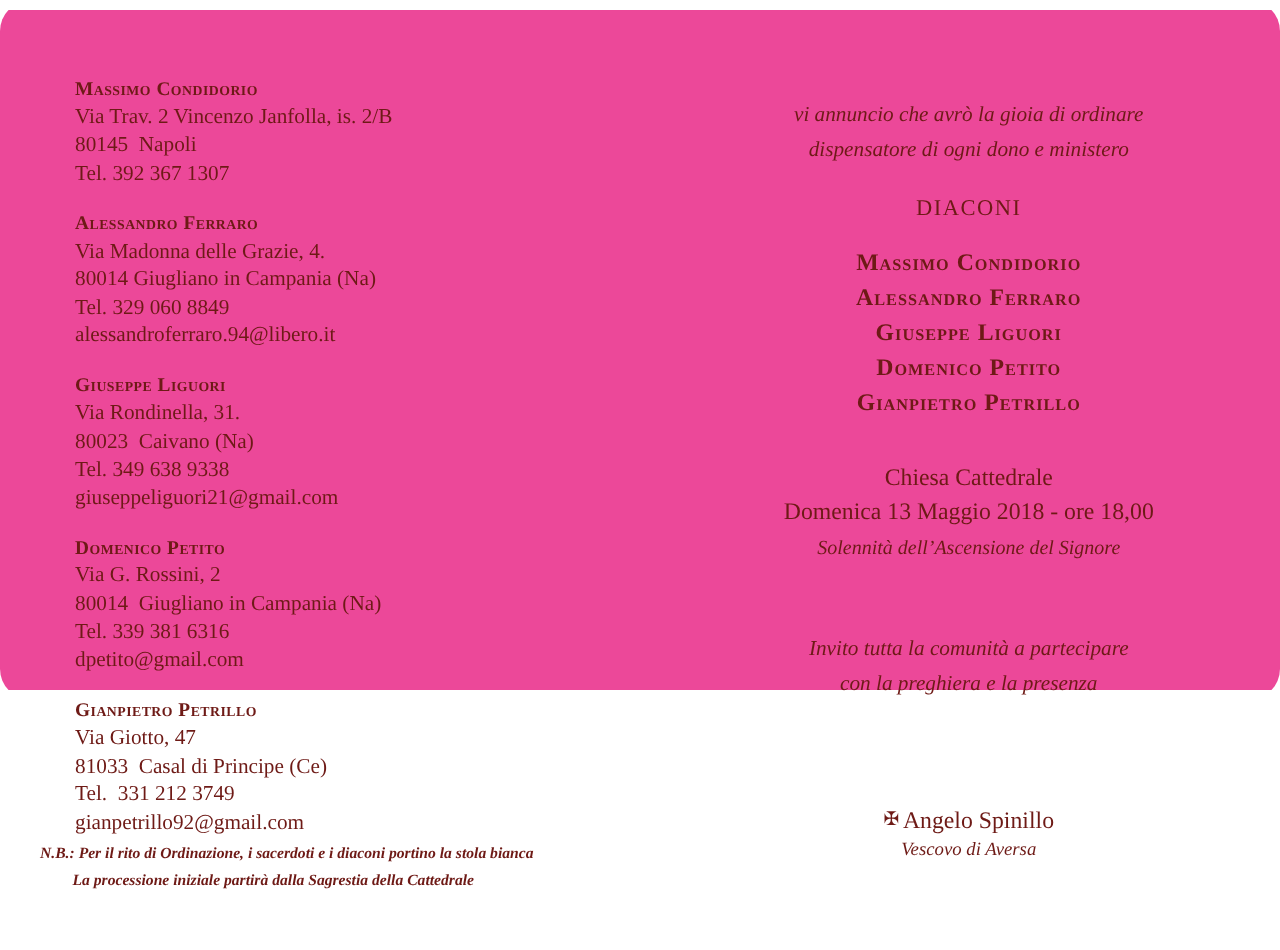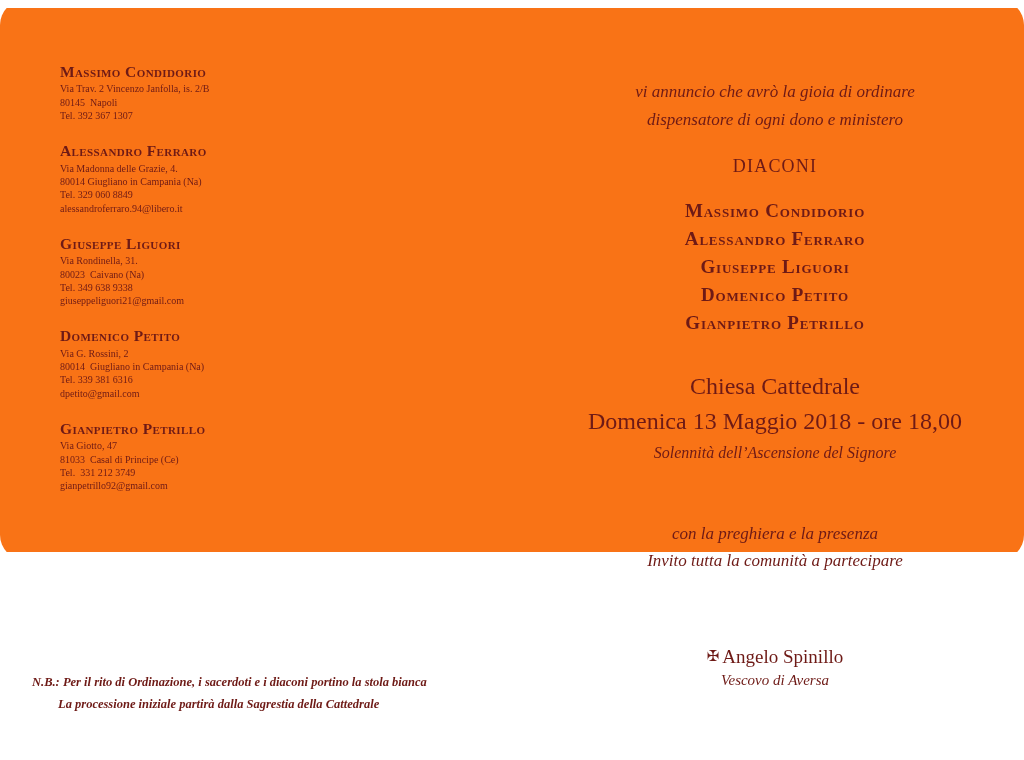--- a/index.html
+++ b/index.html
@@ -10,21 +10,21 @@
   body {
     width: 1024px;
     height: 760px;
     overflow: hidden;
     font-family: "Liberation Serif", serif;
   }
   .page {
     position: relative;
     width: 1024px;
     height: 560px;
-    background: #f97316;
+    background: #ec4899;
     box-sizing: border-box;
     border-radius: 25px;
   }
   .edge-top, .edge-bottom {
     position: absolute;
     left: 0;
     width: 100%;
     background: #ffffff;
   }
   .edge-top { top: 0; height: 8px; }
@@ -45,21 +45,21 @@
     font-size: 15.5px;
     font-weight: bold;
     letter-spacing: 0.4px;
     font-variant: small-caps;
     text-transform: capitalize;
     line-height: 1.25;
     margin-bottom: 1px;
   }
   .person-line {
     color: #6e1a16;
-    font-size: 10px;
+    font-size: 17px;
     line-height: 1.33;
     white-space: pre;
   }
 
   
   .right-col {
     position: absolute;
     left: 560px;
     top: 78px;
     width: 430px;
@@ -83,21 +83,21 @@
     font-weight: bold;
     font-variant: small-caps;
     text-transform: capitalize;
     letter-spacing: 0.8px;
     line-height: 1.47;
   }
   .venue-block {
     margin-top: 32px;
   }
   .venue-line {
-    font-size: 24px;
+    font-size: 19px;
     line-height: 1.45;
     text-align: center;
   }
   .venue-sub {
     font-size: 16px;
     font-style: italic;
     line-height: 1.6;
     margin-top: 2px;
   }
   .invite-block {
@@ -210,22 +210,22 @@
     <div class="ordinand">Domenico Petito</div>
     <div class="ordinand">Gianpietro Petrillo</div>
 
     <div class="venue-block">
       <div class="venue-line">Chiesa Cattedrale</div>
       <div class="venue-line">Domenica 13 Maggio 2018 - ore 18,00</div>
       <div class="venue-sub">Solennità dell’Ascensione del Signore</div>
     </div>
 
     <div class="invite-block">
+      <div class="invite-line">Invito tutta la comunità a partecipare</div>
       <div class="invite-line">con la preghiera e la presenza</div>
-      <div class="invite-line">Invito tutta la comunità a partecipare</div>
     </div>
   </div>
 
   <div class="signature">
     <div class="sig-name">
       <span class="cross-icon">✠</span><span>Angelo Spinillo</span>
     </div>
     <div class="sig-title">Vescovo di Aversa</div>
   </div>
 

